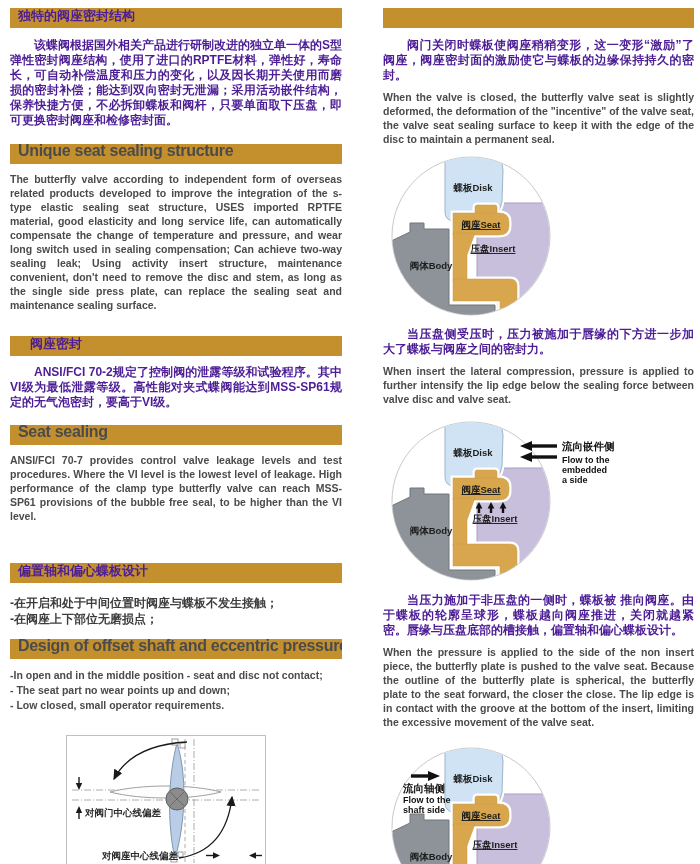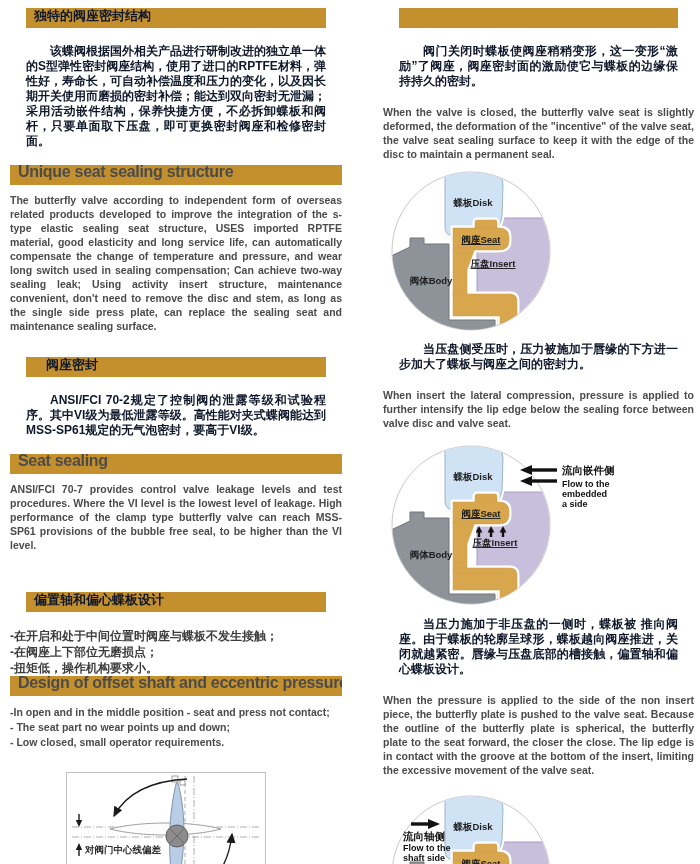--- a/index.html
+++ b/index.html
@@ -4,29 +4,29 @@
 <style>
   html,body{margin:0;padding:0;background:#fff;}
   .page{position:relative;width:700px;height:864px;background:#fff;overflow:hidden;
         font-family:"Liberation Sans",sans-serif;}
   .col-left{position:absolute;left:10px;top:0;width:332px;}
   .col-right{position:absolute;left:383px;top:0;width:311px;}
   .bar{background:#c4902e;color:#fff;height:20px;line-height:20px;padding:0 8px;
        font-weight:bold;white-space:nowrap;overflow:hidden;}
   .bar.cn{font-size:13px;}
   .bar.en{font-size:16px;letter-spacing:-0.3px;}
-  .cn{font-weight:bold;font-size:12px;line-height:15px;color:#0f172a;text-align:justify;margin:16px;}
+  .cn{font-weight:bold;font-size:12px;line-height:15px;color:#4c1d95;text-align:justify;margin:0;}
   .cn.indent{text-indent:2em;}
   .en{font-weight:bold;font-size:10.5px;line-height:14px;color:#4b4b4b;text-align:justify;margin:0;}
   .cnlist p{margin:0;font-weight:bold;font-size:12px;line-height:16px;color:#3d3d3d;}
   .enlist p{margin:0;font-weight:bold;font-size:10.5px;line-height:15px;color:#4b4b4b;}
   
   .mt8{margin-top:8px;}.mt10{margin-top:10px;}.mt16{margin-top:16px;}
   .mt24{margin-top:24px;padding-left:20px;}.mt9{margin-top:9px;}.mt15{margin-top:15px;}
-  .mt40{margin-top:40px;}.mt12{}.mt22{margin-top:22px;}
+  .mt40{margin-top:40px;}.mt12{margin-top:12px;}.mt22{margin-top:22px;}
   .mt7{margin-top:7px;}.mt5{margin-top:5px;}.mt2{margin-top:2px;}
   .mt13{margin-top:13px;}.mt3{margin-top:3px;}
   svg text{font-family:"Liberation Sans",sans-serif;}
   .vlabel{font-size:9.5px;font-weight:bold;fill:#1e1e1e;}
   .vlabel.ul{text-decoration:underline;}
   .flowcn{font-size:10.5px;font-weight:bold;fill:#111;}
   .flowen{font-size:9px;font-weight:bold;fill:#111;}
   .dimtext{font-size:9.5px;font-weight:bold;fill:#2a2a2a;}
   .offset-diagram{margin-left:56px;}
 </style>
@@ -56,28 +56,27 @@
       <span>Seat sealing</span>
     </div>
     <p class="en mt8">ANSI/FCI 70-7 provides control valve leakage levels and test procedures. Where the VI level is the lowest level of leakage. High performance of the clamp type butterfly valve can reach MSS-SP61 provisions of the bubble free seal, to be higher than the VI level.</p>
 
     <div class="bar cn mt40">
       <span>偏置轴和偏心蝶板设计</span>
     </div>
     <div class="cnlist mt12">
       <p>-在开启和处于中间位置时阀座与蝶板不发生接触；</p>
       <p>-在阀座上下部位无磨损点；</p>
-      <p>-扭矩低，操作机构要求小。</p>
     </div>
 
     <div class="bar en mt12">
       <span>Design of offset shaft and eccentric pressure plate</span>
     </div>
     <div class="enlist mt9">
-      <p>-In open and in the middle position - seat and press not contact;</p>
+      <p>-In open and in the middle position - seat and disc not contact;</p>
       <p>- The seat part no wear points up and down;</p>
       <p>- Low closed, small operator requirements.</p>
     </div>
 
     
     <svg class="offset-diagram mt22" width="200" height="132" viewBox="0 0 200 132">
       <defs>
         <marker id="ah1" markerWidth="9" markerHeight="8" refX="7" refY="3.5" orient="auto">
           <path d="M0,0 L8,3.5 L0,7 Z" fill="#1a1a1a"></path>
         </marker>

